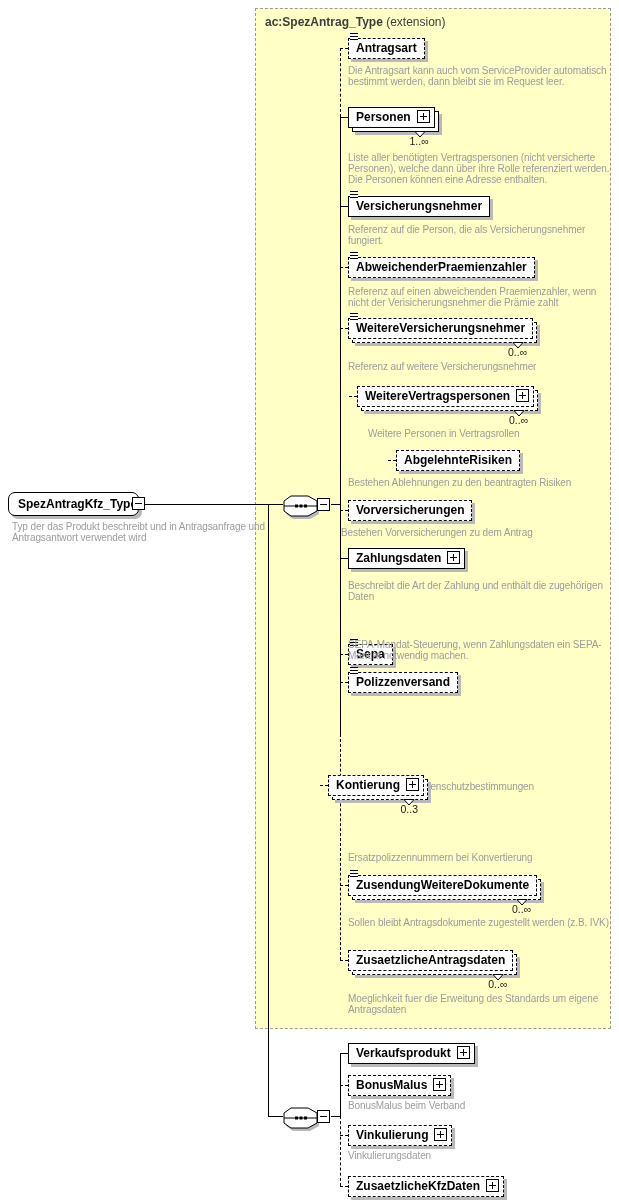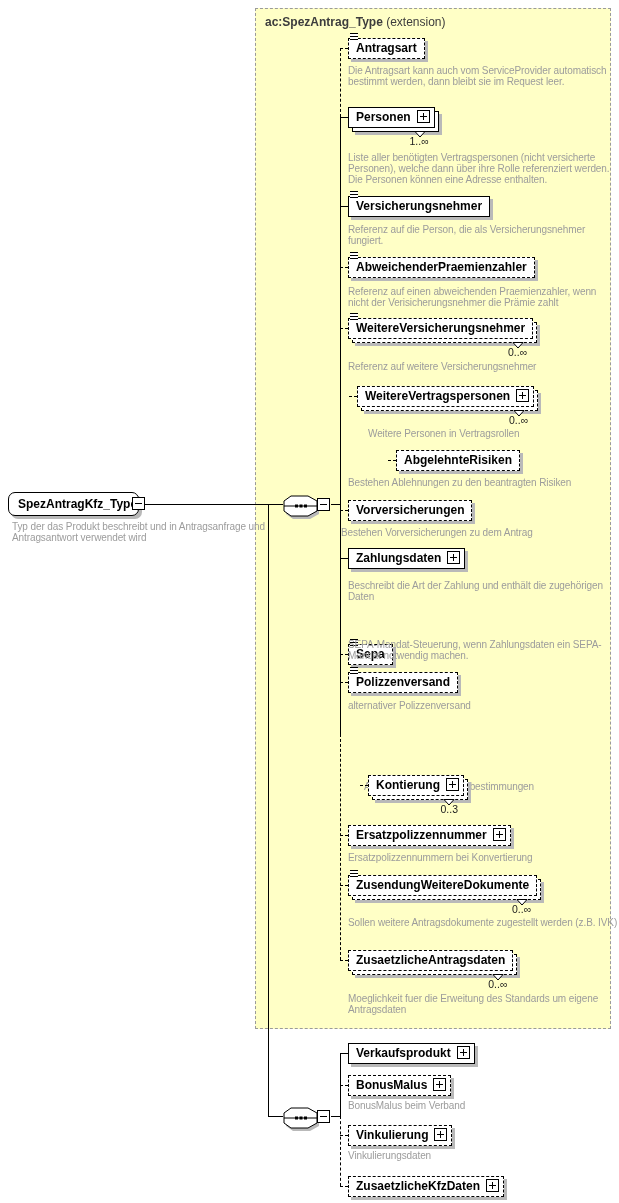--- a/index.html
+++ b/index.html
@@ -206,57 +206,50 @@
   </div>
   <div class="desc" style="left:348px;top:639px;">SEPA-Mandat-Steuerung, wenn Zahlungsdaten ein SEPA-Mandat notwendig machen.</div>
 
   <div class="node opt" style="left:348px;top:672px;">
     <div class="stub"></div>
     <div class="ebox">
       <span class="memo"></span>
       <span>Polizzenversand</span>
     </div>
   </div>
-  <div class="desc" style="left:348px;top:700px;">alternativer Polizzenversand</div>
 
   <div class="desc" style="left:364px;top:751px;margin-top:30px;">Allgemeine Datenschutzbestimmungen</div>
 
-  <div class="node opt stacked" style="left:368px;top:775px;">
+  <div class="node opt stacked" style="left:328px;top:775px;">
     <div class="stub"></div>
     <div class="backbox"></div>
     <div class="ebox">
       <span>Kontierung</span><span class="pm plus inline"></span>
     </div>
     <svg class="chev" width="12" height="7">
         <polygon points="1,0.5 11,0.5 6,6" fill="#fff" stroke="#000"></polygon>
       </svg>
     <div class="card">0..3</div>
   </div>
 
-  <div class="node opt" style="left:348px;top:825px;">
-    <div class="stub"></div>
-    <div class="ebox">
-      <span>Ersatzpolizzennummer</span><span class="pm plus inline"></span>
-    </div>
-  </div>
   <div class="desc" style="left:348px;top:852px;">Ersatzpolizzennummern bei Konvertierung</div>
 
   <div class="node opt stacked" style="left:348px;top:875px;">
     <div class="stub"></div>
     <div class="backbox"></div>
     <div class="ebox">
       <span class="memo"></span>
       <span>ZusendungWeitereDokumente</span>
     </div>
     <svg class="chev" width="12" height="7">
         <polygon points="1,0.5 11,0.5 6,6" fill="#fff" stroke="#000"></polygon>
       </svg>
     <div class="card">0..∞</div>
   </div>
-  <div class="desc" style="left:348px;top:917px;">Sollen weitere Antragsdokumente zugestellt werden (z.B. IVK)</div>
+  <div class="desc" style="left:348px;top:917px;">Sollen bleibt Antragsdokumente zugestellt werden (z.B. IVK)</div>
 
   <div class="node opt stacked" style="left:348px;top:950px;">
     <div class="stub"></div>
     <div class="backbox"></div>
     <div class="ebox">
       <span>ZusaetzlicheAntragsdaten</span>
     </div>
     <svg class="chev" width="12" height="7">
         <polygon points="1,0.5 11,0.5 6,6" fill="#fff" stroke="#000"></polygon>
       </svg>

